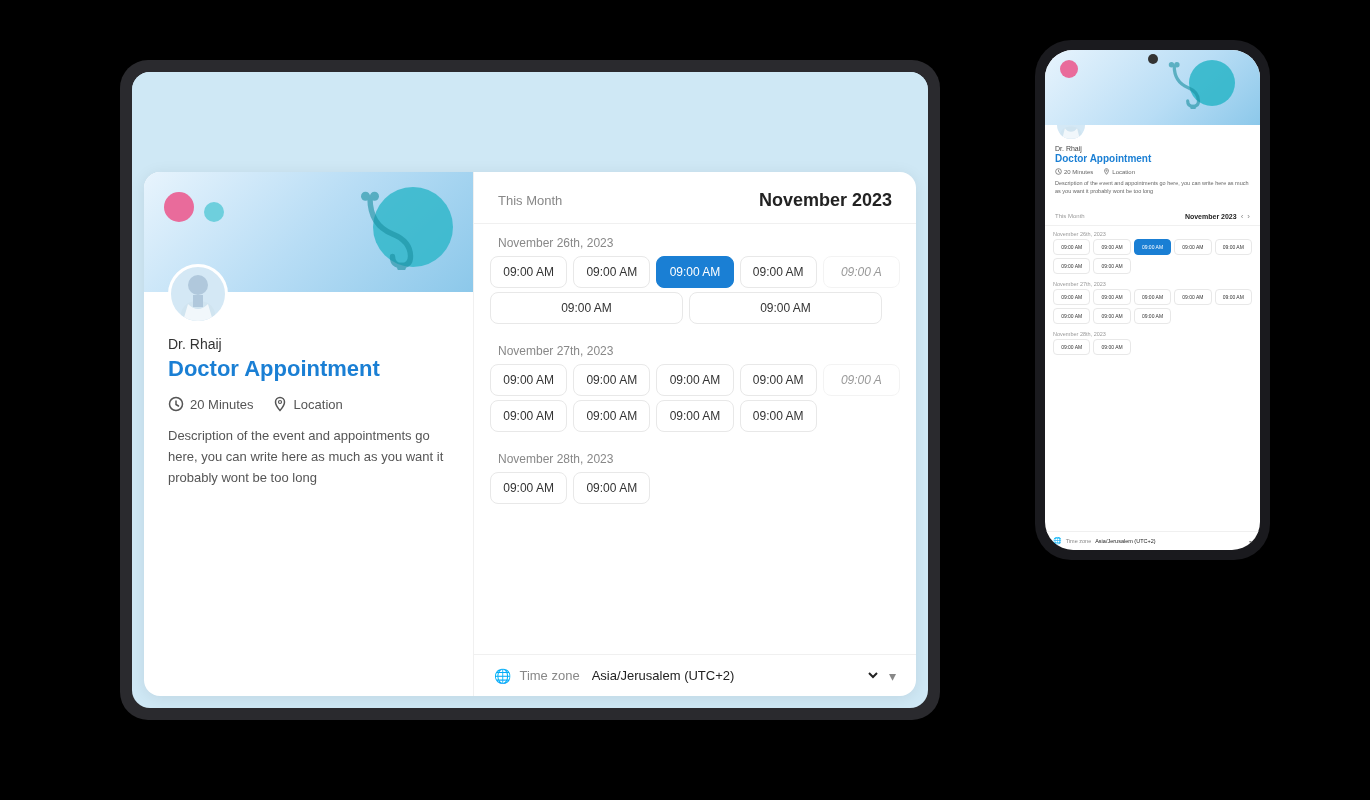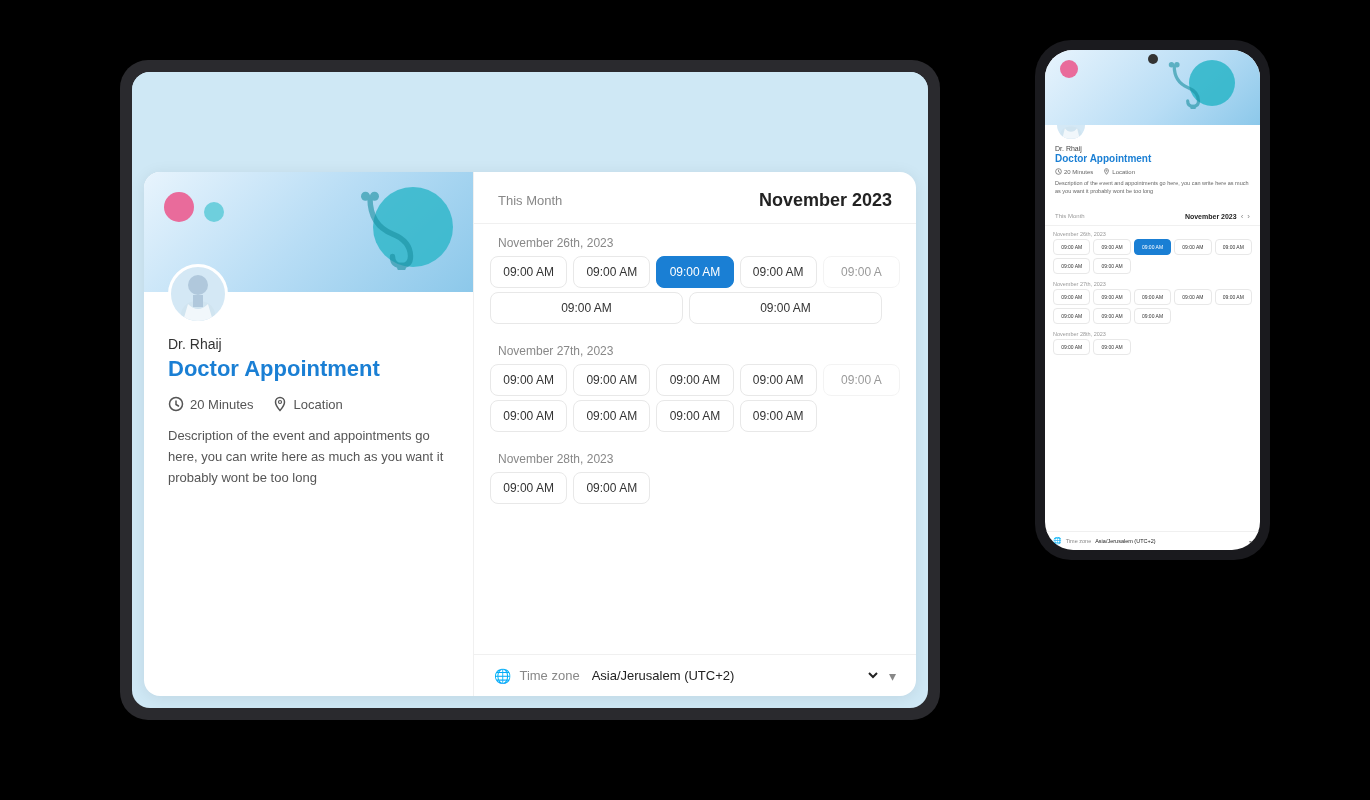--- a/index.html
+++ b/index.html
@@ -209,20 +209,21 @@
       cursor: pointer;
       background: #fff;
     }
     .time-slot.selected {
       background: #1a7fd4;
       color: #fff;
       border-color: #1a7fd4;
     }
     .time-slot.faded {
       opacity: 0.5;
+      font-style: italic;
     }
 
     .timezone-bar {
       display: flex;
       align-items: center;
       padding: 12px 20px;
       border-top: 1px solid #f0f0f0;
       gap: 8px;
       flex-shrink: 0;
     }

